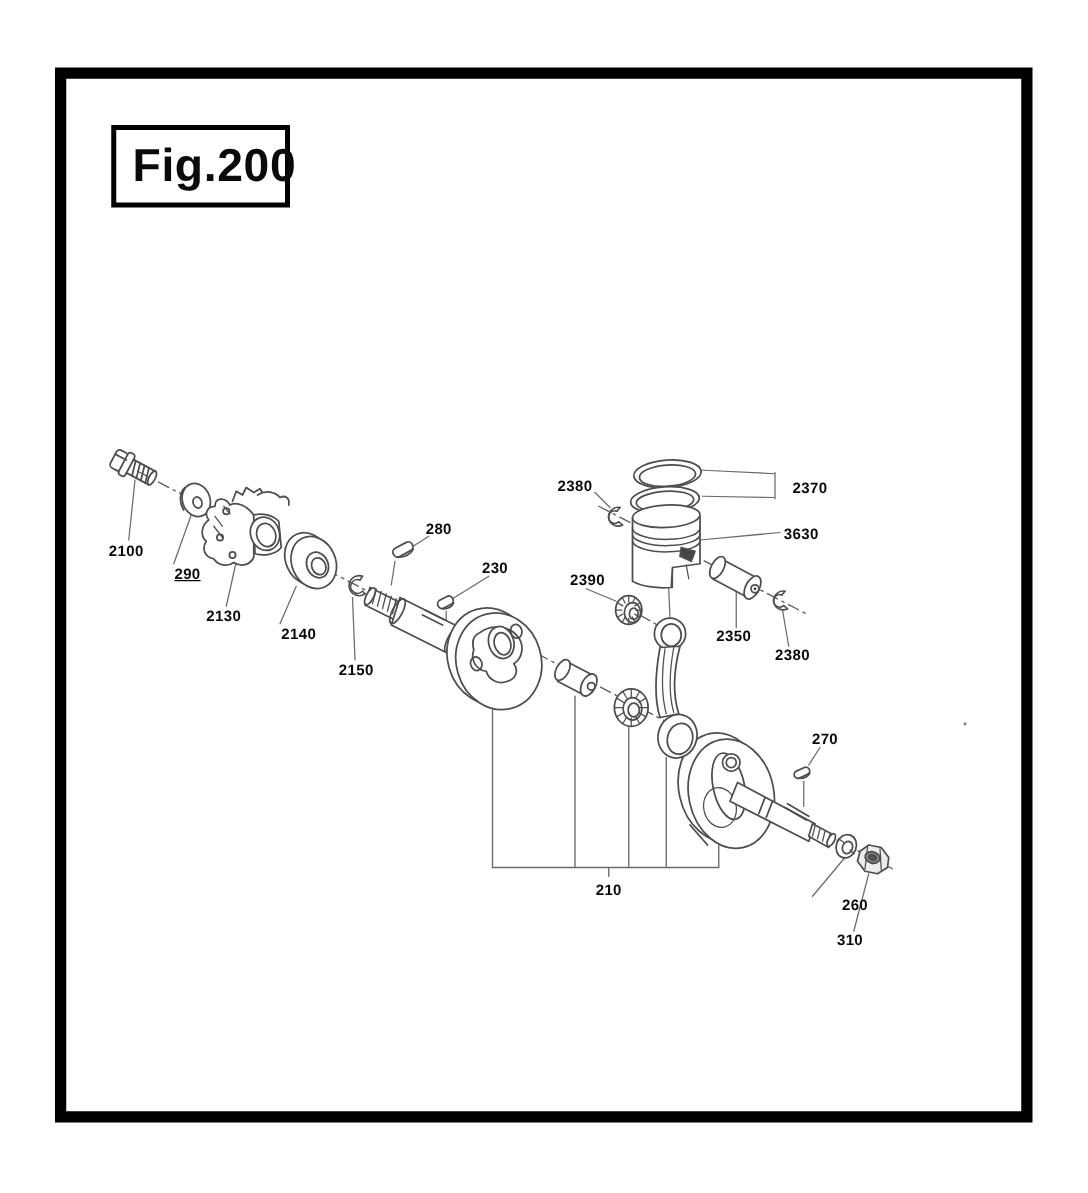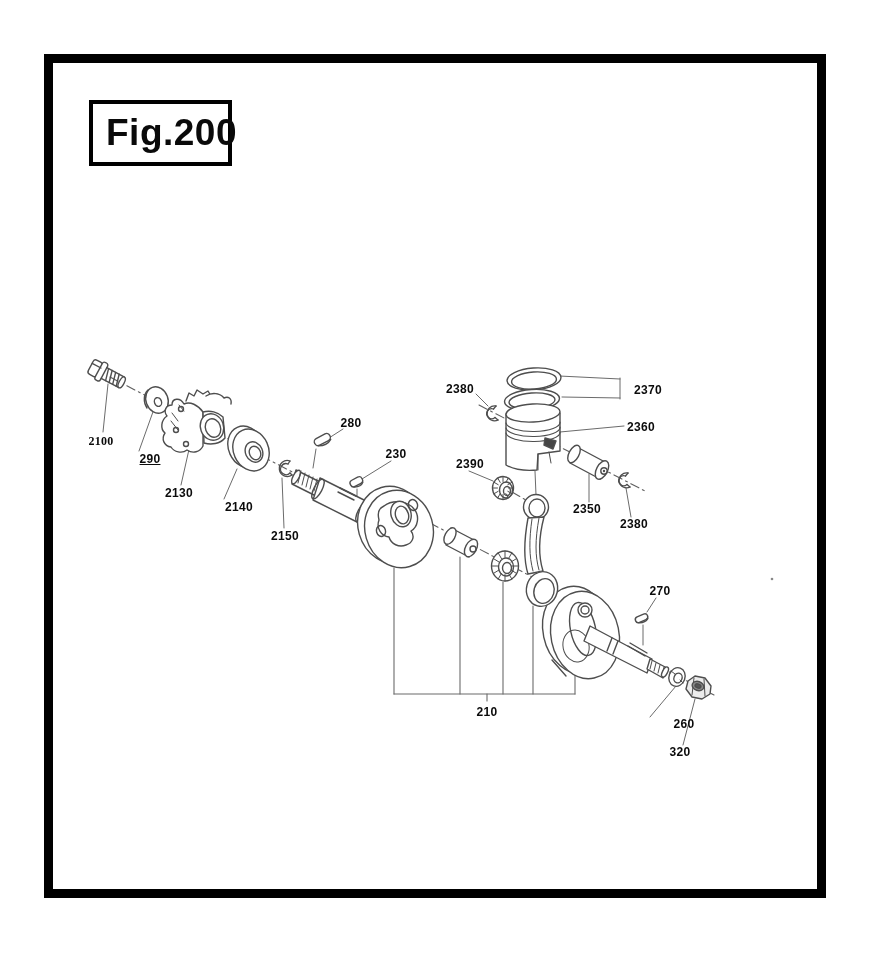--- a/index.html
+++ b/index.html
@@ -255,30 +255,30 @@
         <path d="M 528,518 C 524,540 523,558 528,574 L 543,571 C 538,555 539,536 544,517 Z" fill="#fff"></path>
         <path d="M 532,519 C 529,540 529,556 533,571 M 539,518 C 535,540 535,556 539,570" stroke-width="1"></path>
         <ellipse cx="542" cy="589" rx="15.5" ry="17.5" transform="rotate(15 542 589)" fill="#fff"></ellipse>
         <ellipse cx="544" cy="591" rx="10" ry="12.5" transform="rotate(15 544 591)" fill="#fff"></ellipse>
       </g>
 
       <circle cx="772" cy="579" r="1.3" fill="#888" stroke="none"></circle>
     </g>
   </svg>
 
-  <div class="callout" style="left:101px;top:441px;font-family:Liberation Serif, serif;">2100</div>
+  <div class="callout" style="left:101px;top:441px;">2100</div>
   <div class="callout" style="left:150px;top:459px;text-decoration:underline;">290</div>
   <div class="callout" style="left:179px;top:493px;text-align:right;">2130</div>
   <div class="callout" style="left:223px;top:507px;margin-left:16px;">2140</div>
   <div class="callout" style="left:285px;top:536px;">2150</div>
   <div class="callout" style="left:351px;top:423px;">280</div>
   <div class="callout" style="left:396px;top:454px;">230</div>
   <div class="callout" style="left:470px;top:464px;">2390</div>
   <div class="callout" style="left:460px;top:389px;">2380</div>
   <div class="callout" style="left:648px;top:390px;">2370</div>
-  <div class="callout" style="left:641px;top:427px;">2360</div>
+  <div class="callout" style="left:641px;top:427px;">3630</div>
   <div class="callout" style="left:587px;top:509px;">2350</div>
   <div class="callout" style="left:634px;top:524px;">2380</div>
   <div class="callout" style="left:487px;top:712px;">210</div>
   <div class="callout" style="left:660px;top:591px;">270</div>
   <div class="callout" style="left:645px;top:724px;margin-left:39px;">260</div>
-  <div class="callout" style="left:680px;top:752px;">320</div>
+  <div class="callout" style="left:680px;top:752px;">310</div>
 </div>
 
 </body></html>

